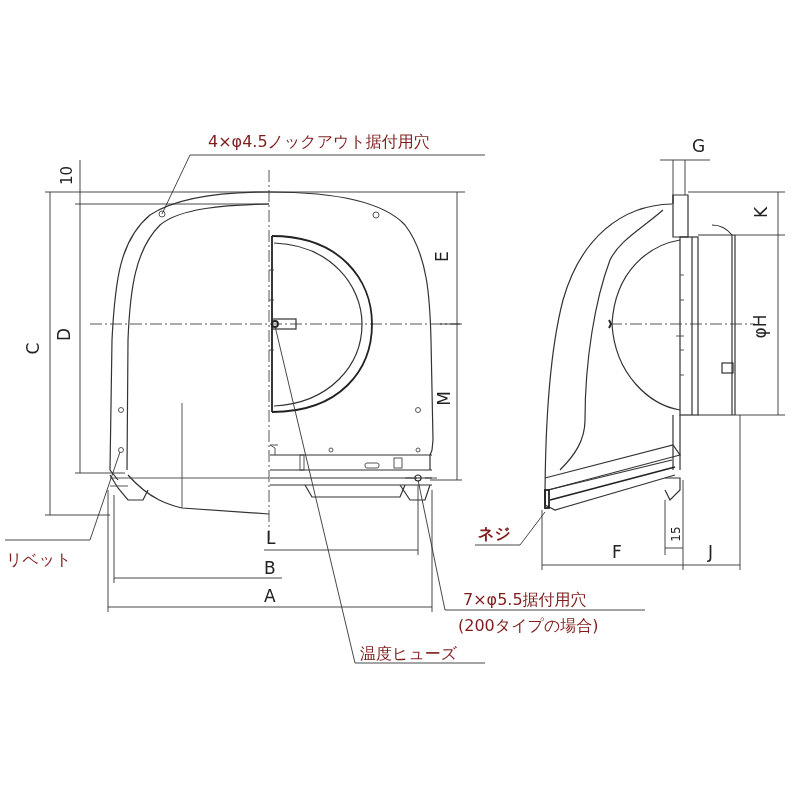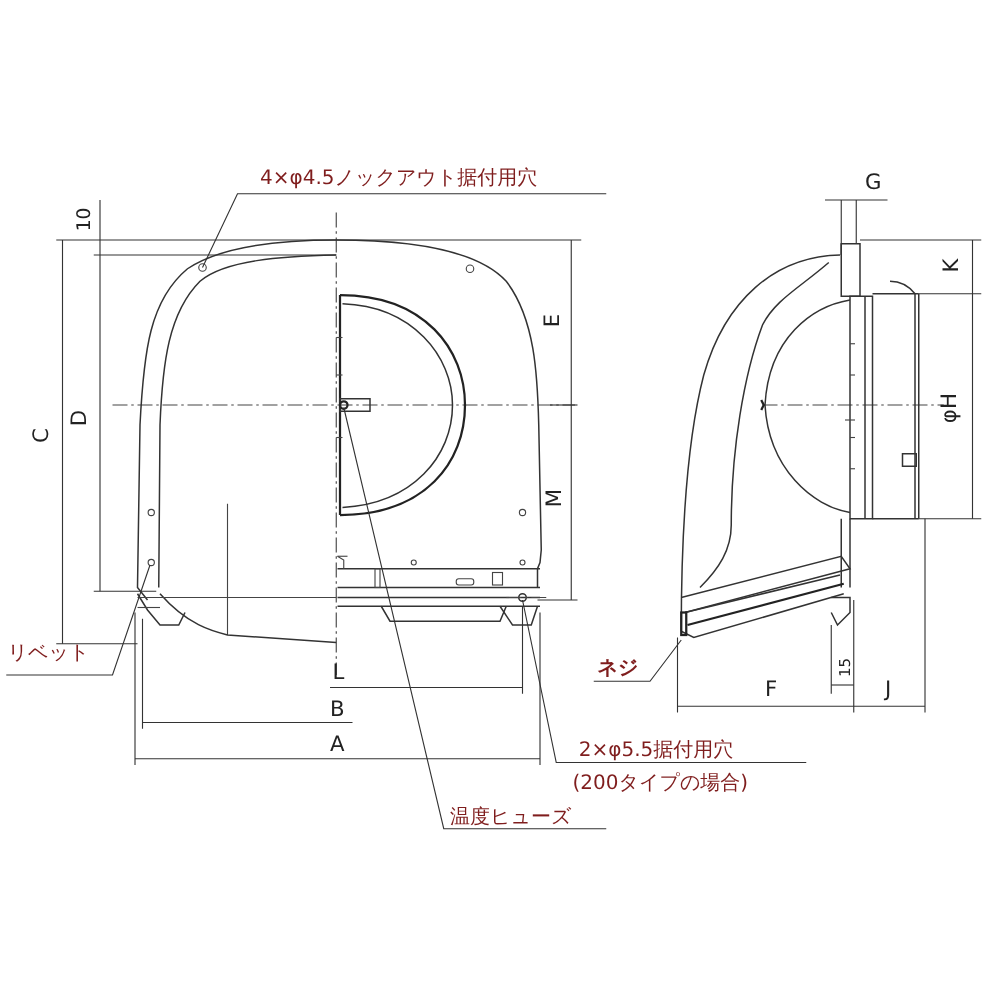--- a/index.html
+++ b/index.html
@@ -165,24 +165,24 @@
     <line class="dim" x1="542" y1="565" x2="740" y2="565"></line>
 
     <line class="dim" x1="665" y1="500" x2="665" y2="555"></line>
     <line class="dim" x1="665" y1="548" x2="683" y2="548"></line>
 
     <polyline class="dim" points="545,512 520,545 475,545"></polyline>
   </g>
 </svg>
 
 <div class="note" style="left:208px; top:134px;">4×φ4.5ノックアウト据付用穴</div>
-<div class="note" style="left:6px; top:514px;text-align:right;">リベット</div>
-<div class="note" style="left:463px; top:592px;">2×φ5.5据付用穴</div>
+<div class="note" style="left:6px; top:552px;text-align:right;">リベット</div>
+<div class="note" style="left:463px; top:592px;">7×φ5.5据付用穴</div>
 <div class="note" style="left:458px; top:618px;text-align:right;">(200タイプの場合)</div>
-<div class="note" style="left:360px; top:646px;font-family:Liberation Serif, serif;">温度ヒューズ</div>
+<div class="note" style="left:360px; top:646px;">温度ヒューズ</div>
 <div class="note" style="left:478px; top:526px;font-weight:bold;">ネジ</div>
 
 <div class="lbl" style="left:264px; top:588px;">A</div>
 <div class="lbl" style="left:264px; top:560px;">B</div>
 <div class="lbl" style="left:266px; top:530px;">L</div>
 <div class="lbl vert" style="left:28px; top:340px;">C</div>
 <div class="lbl vert" style="left:58px; top:326px;">D</div>
 <div class="lbl vert" style="left:58px; top:168px; font-size:15px;">10</div>
 <div class="lbl vert" style="left:437px; top:248px;">E</div>
 <div class="lbl vert" style="left:437px; top:390px;">M</div>

